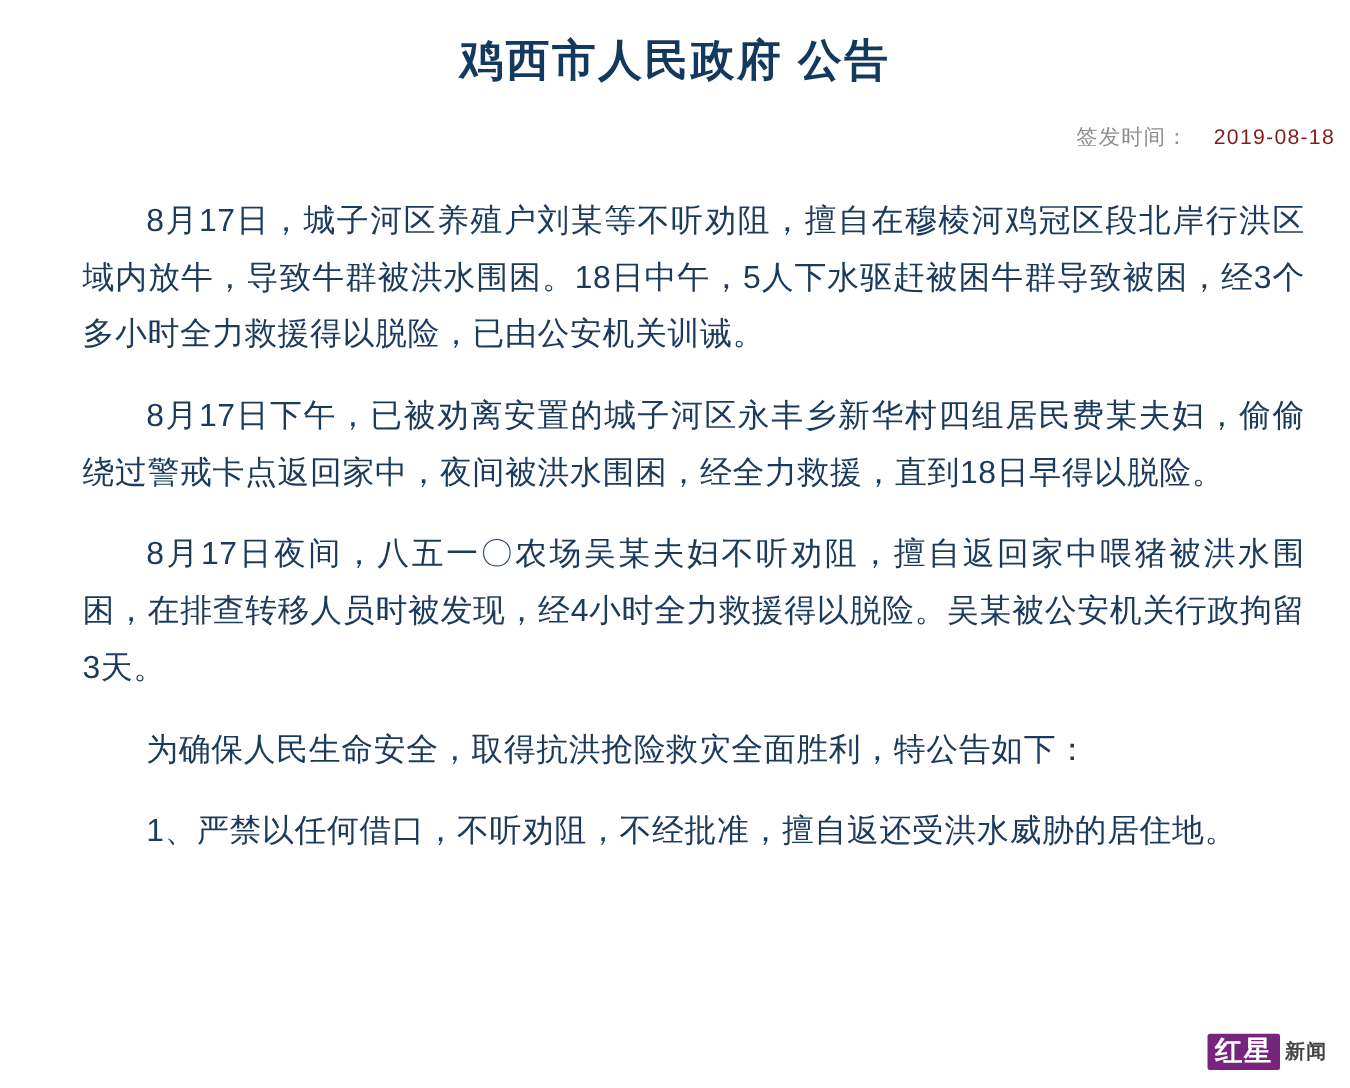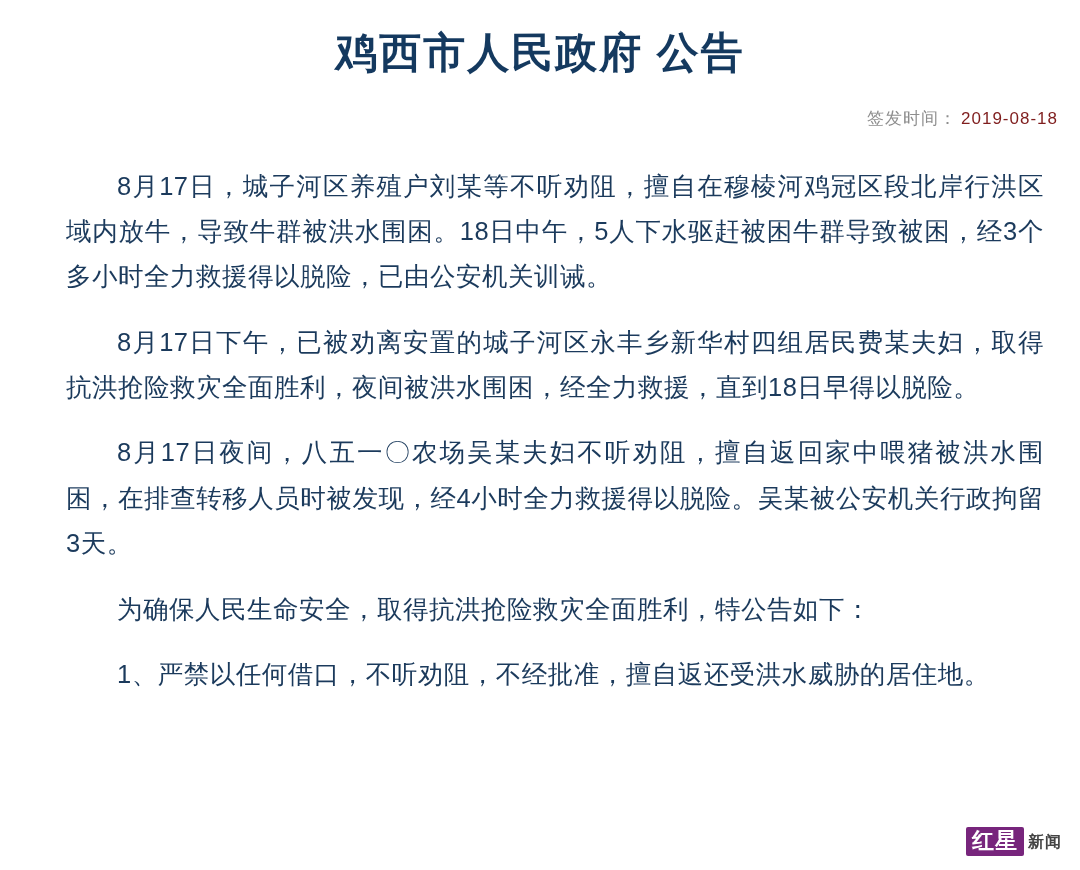--- a/index.html
+++ b/index.html
@@ -17,36 +17,37 @@
   }
   .page {
     width: 1080px;
     height: 870px;
     position: relative;
     box-sizing: border-box;
     padding: 0;
   }
   .doc-title {
     text-align: center;
-    font-size: 42px;
+    font-size: 35px;
     font-weight: bold;
     color: #14395f;
     letter-spacing: 2px;
     padding-top: 26px;
     line-height: 1.3;
   }
   .meta-row {
     display: flex;
     justify-content: flex-end;
     align-items: baseline;
-    padding-right: 22px;
+    padding-right: 12px;
     margin-top: 26px;
     font-size: 17px;
     color: #8d8d8d;
     letter-spacing: 1px;
+    gap: 16px;
   }
   .meta-label {
     color: #8d8d8d;
   }
   .meta-value {
     color: #7f1d1d;
     margin-left: 4px;
   }
   .body-wrap {
     margin-top: 34px;
@@ -98,21 +99,21 @@
 
   <div class="doc-title">鸡西市人民政府 公告</div>
 
   <div class="meta-row">
     <span class="meta-label">签发时间：</span>
     <span class="meta-value">2019-08-18</span>
   </div>
 
   <div class="body-wrap">
     <p class="para">8月17日，城子河区养殖户刘某等不听劝阻，擅自在穆棱河鸡冠区段北岸行洪区域内放牛，导致牛群被洪水围困。18日中午，5人下水驱赶被困牛群导致被困，经3个多小时全力救援得以脱险，已由公安机关训诫。</p>
-    <p class="para">8月17日下午，已被劝离安置的城子河区永丰乡新华村四组居民费某夫妇，取得抗洪抢险救灾全面胜利，夜间被洪水围困，经全力救援，直到18日早得以脱险。</p>
+    <p class="para">8月17日下午，已被劝离安置的城子河区永丰乡新华村四组居民费某夫妇，偷偷绕过警戒卡点返回家中，夜间被洪水围困，经全力救援，直到18日早得以脱险。</p>
     <p class="para">8月17日夜间，八五一〇农场吴某夫妇不听劝阻，擅自返回家中喂猪被洪水围困，在排查转移人员时被发现，经4小时全力救援得以脱险。吴某被公安机关行政拘留3天。</p>
     <p class="para">为确保人民生命安全，取得抗洪抢险救灾全面胜利，特公告如下：</p>
     <p class="para">1、严禁以任何借口，不听劝阻，不经批准，擅自返还受洪水威胁的居住地。</p>
   </div>
 
   <div class="watermark">
     <span class="wm-red">红星</span>
     <span class="wm-dark">新闻</span>
   </div>
 

